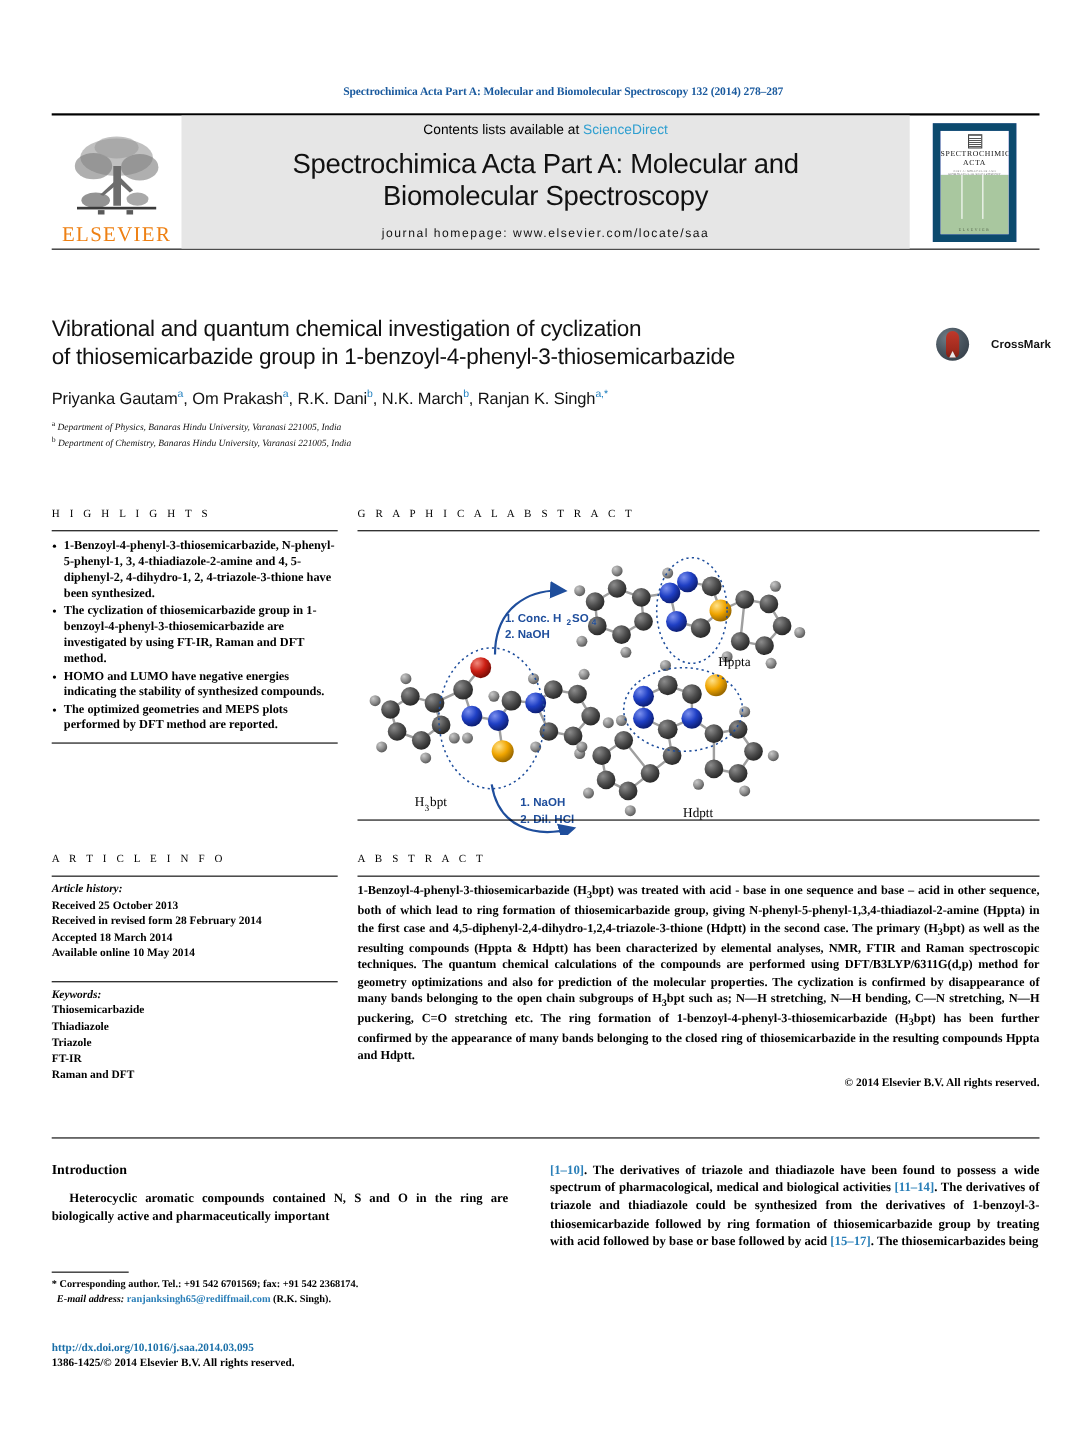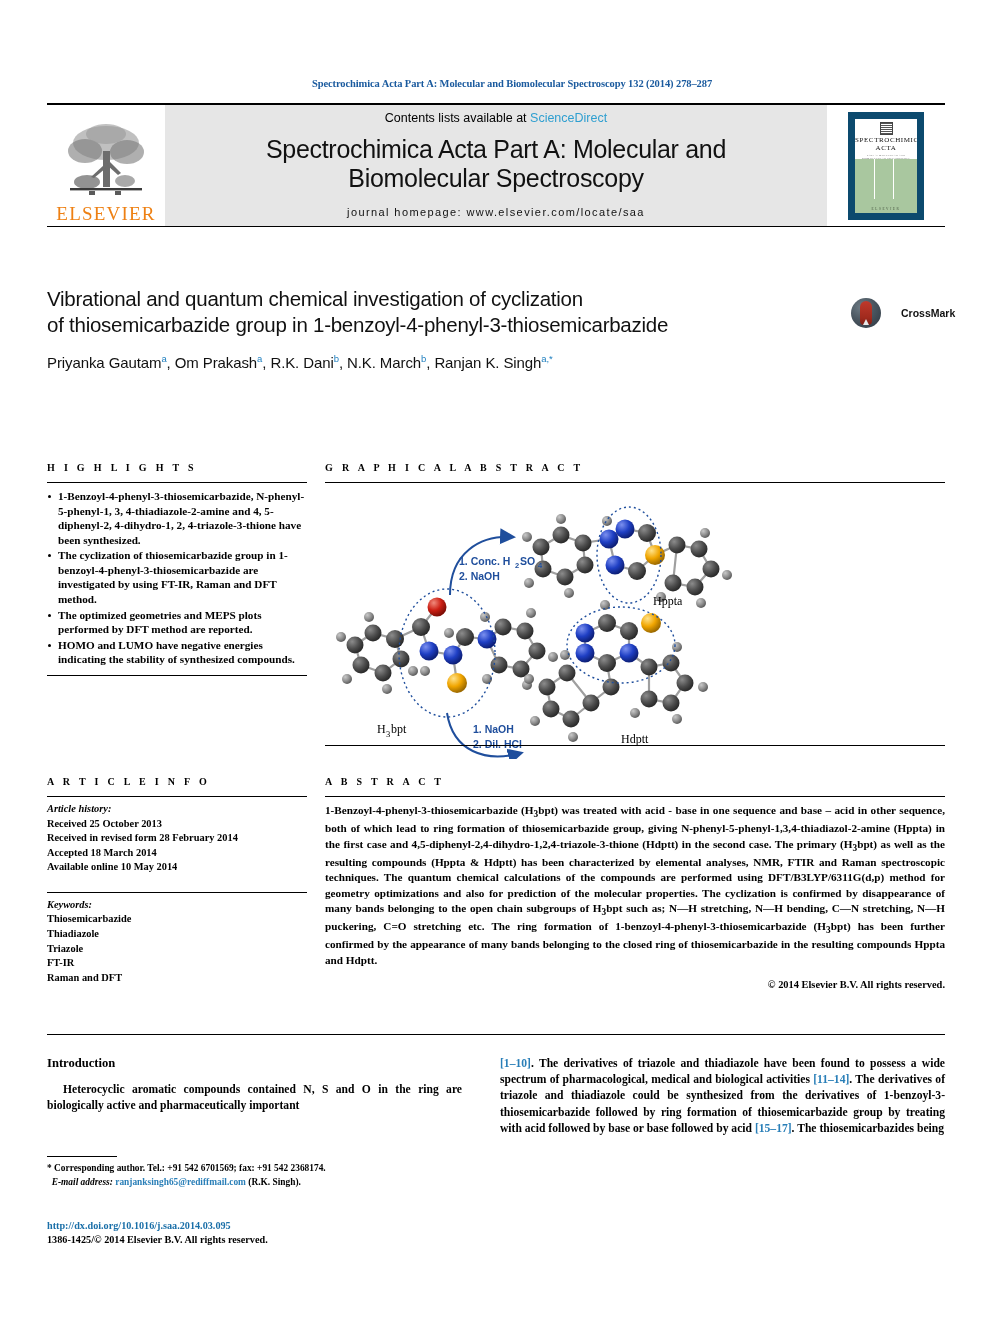--- a/index.html
+++ b/index.html
@@ -210,21 +210,21 @@
     font-family: "Liberation Sans", sans-serif;
     font-size: 10.5px;
     font-weight: bold;
     color: #111;
   }
 
   
   .sec-head {
     font-family: "Liberation Serif", serif;
     font-size: 10px;
-    font-weight: bold;
+    font-weight: normal;
     letter-spacing: 3.3px;
     color: #000;
   }
   .rule-thick { border-top: 1.6px solid #000; }
   .rule-thin  { border-top: 1px solid #000; }
 
   
   .highlights {
     position: absolute;
     top: 462px;
@@ -439,35 +439,39 @@
       <span>Vibrational and quantum chemical investigation of cyclization</span><br>
       <span>of thiosemicarbazide group in 1-benzoyl-4-phenyl-3-thiosemicarbazide</span>
     </h1>
     <div class="authors">
       <span>Priyanka Gautam</span><sup>a</sup>,
       <span>Om Prakash</span><sup>a</sup>,
       <span>R.K. Dani</span><sup>b</sup>,
       <span>N.K. March</span><sup>b</sup>,
       <span>Ranjan K. Singh</span><sup>a,*</sup>
     </div>
+    <div class="affils">
+      <div><sup>a</sup> <span>Department of Physics, Banaras Hindu University, Varanasi 221005, India</span></div>
+      <div><sup>b</sup> <span>Department of Chemistry, Banaras Hindu University, Varanasi 221005, India</span></div>
+    </div>
   </div>
 
   <div class="crossmark">
     <div class="cm-badge"></div>
     <div class="cm-word">CrossMark</div>
   </div>
 
   <div class="highlights">
     <div class="sec-head">H I G H L I G H T S</div>
     <div class="rule-thick"></div>
     <ul class="hl-list">
       <li>1-Benzoyl-4-phenyl-3-thiosemicarbazide, N-phenyl-5-phenyl-1, 3, 4-thiadiazole-2-amine and 4, 5-diphenyl-2, 4-dihydro-1, 2, 4-triazole-3-thione have been synthesized.</li>
       <li>The cyclization of thiosemicarbazide group in 1-benzoyl-4-phenyl-3-thiosemicarbazide are investigated by using FT-IR, Raman and DFT method.</li>
+      <li>HOMO and LUMO have negative energies indicating the stability of synthesized compounds.</li>
       <li>The optimized geometries and MEPS plots performed by DFT method are reported.</li>
-      <li>HOMO and LUMO have negative energies indicating the stability of synthesized compounds.</li>
     </ul>
     <div class="rule-thin" style="margin-top:8px;"></div>
   </div>
 
   <div class="article-info">
     <div class="sec-head">A R T I C L E    I N F O</div>
     <div class="rule-thick"></div>
     <div class="ai-body">
       <div class="it">Article history:</div>
       <div>Received 25 October 2013</div>

